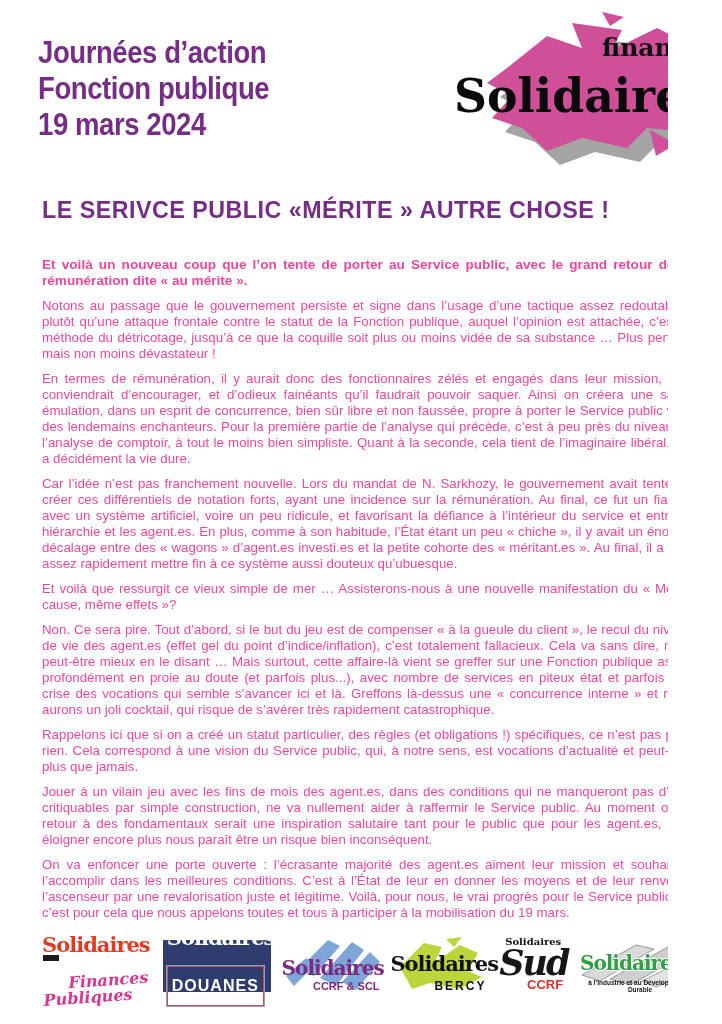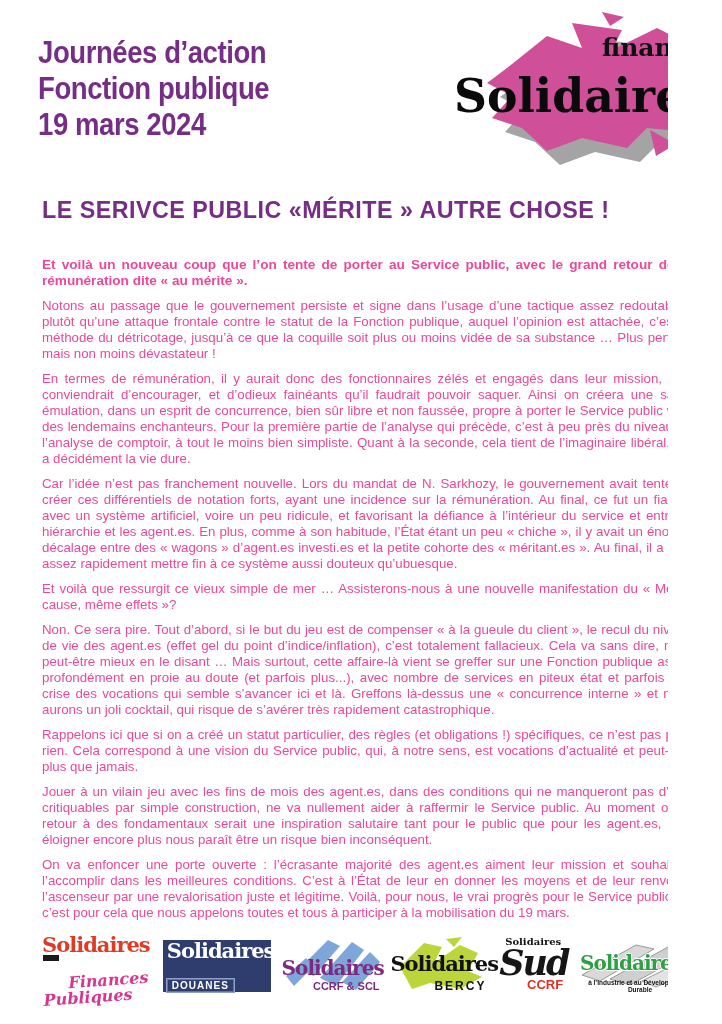--- a/index.html
+++ b/index.html
@@ -52,21 +52,21 @@
   .fp-pub { margin:1px 0 0 0; }
 
   
   .logo-douanes { width:108px; height:52px; background:#2e3c6e;
                   display:flex; flex-direction:column; justify-content:center;
                   padding:2px 0 2px 4px; box-sizing:border-box; }
   .dn-soli { font-family:"DejaVu Serif", serif; font-weight:bold; font-size:21px;
              color:#ffffff; letter-spacing:-1px; line-height:22px; }
   .dn-box { align-self:flex-start; margin-top:17px; border:1px solid #c05548;
             box-shadow:0 0 0 1px #8fa0c8; color:#ffffff; font-weight:bold;
-            font-size:10px; padding:0 4px; letter-spacing:1px; }
+            font-size:16px; padding:10px 4px; letter-spacing:1px; }
 
   
   .logo-ccrf { width:102px; height:60px; }
   .ccrf-svg { position:absolute; left:0; top:0; }
   .ccrf-soli { position:absolute; left:2px; top:20px; font-family:"DejaVu Serif", serif;
                font-weight:bold; font-size:20px; color:#7b2a80; letter-spacing:-1px; }
   .ccrf-sub { position:absolute; right:2px; bottom:4px; font-size:11px; font-weight:bold;
               color:#7b2a80; }
 
   

